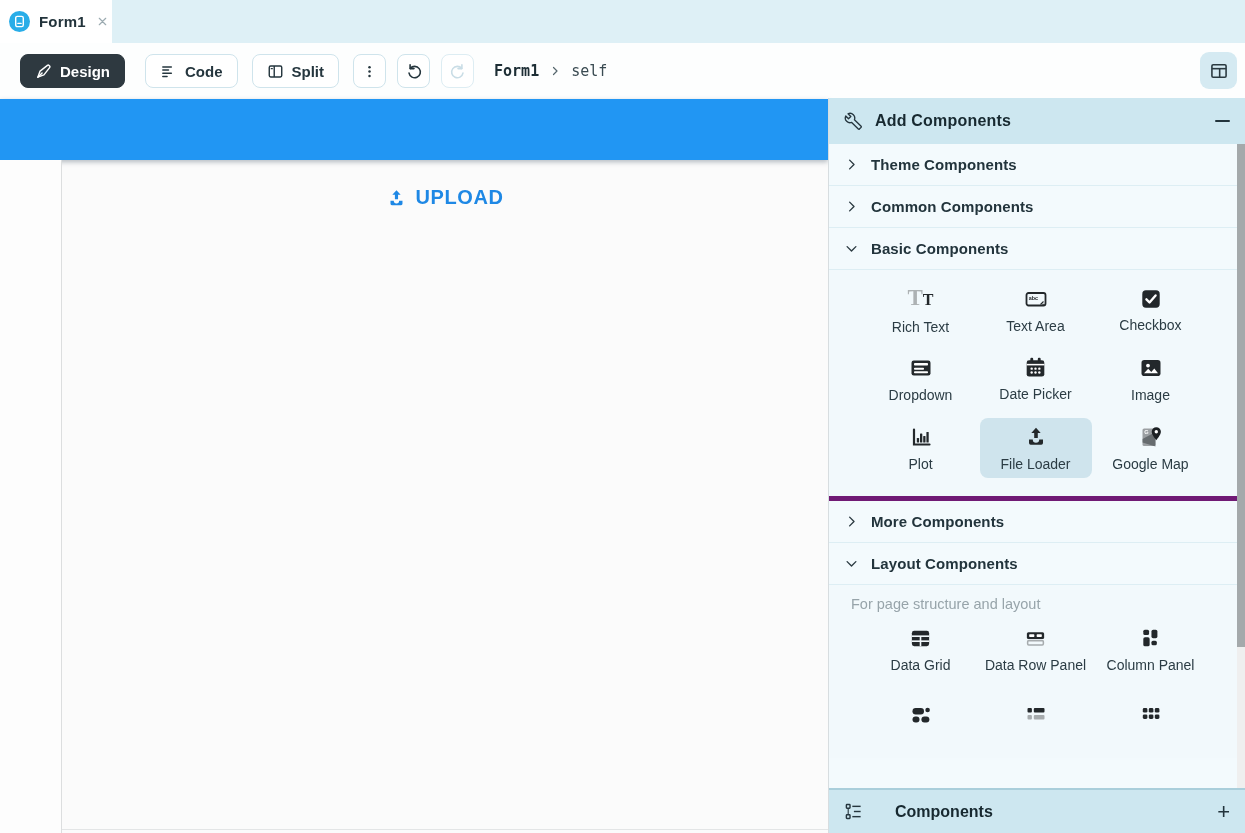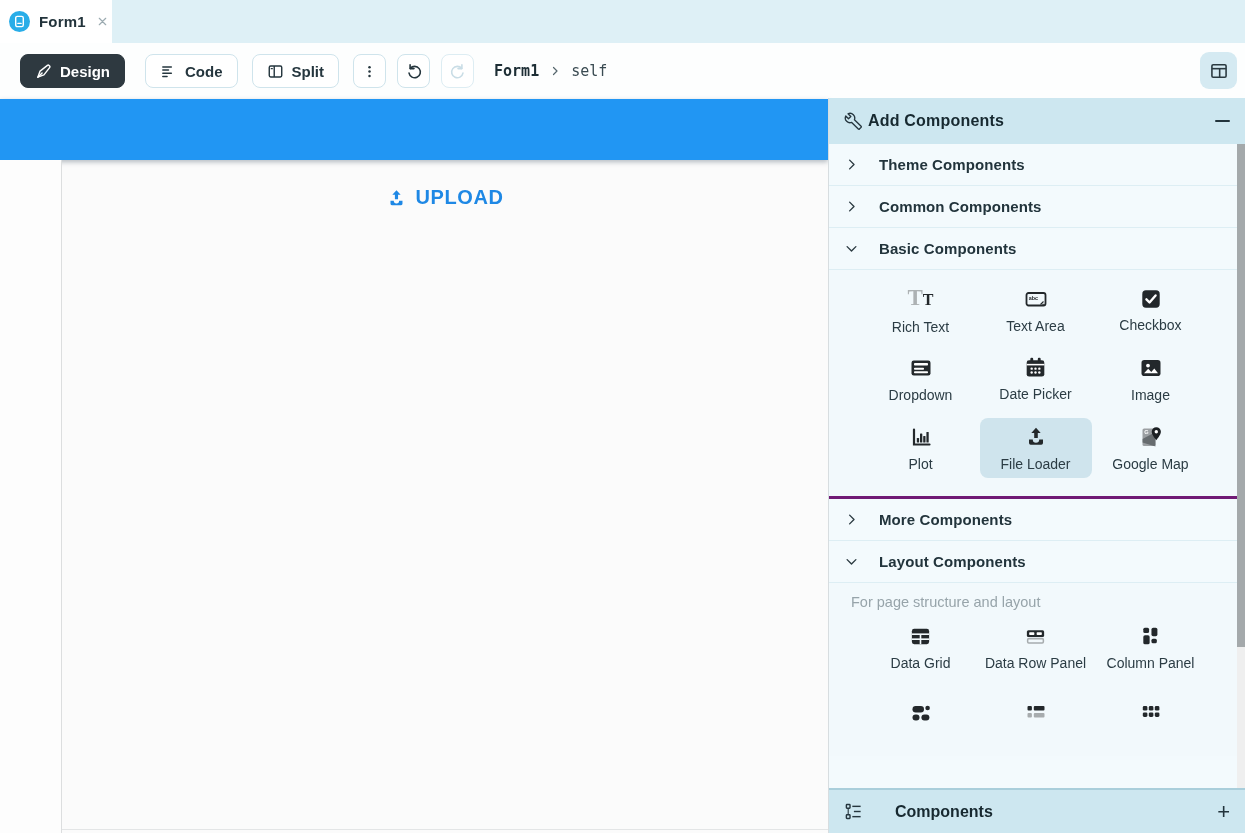--- a/index.html
+++ b/index.html
@@ -42,27 +42,27 @@
                        border-right:1px solid #dcdedf; }
   .canvas-bottomline { position:absolute; left:62px; right:0; bottom:3px; height:1px; background:#e3e5e6; }
   .uploader { position:absolute; top:87px; left:445px; transform:translateX(-50%);
               display:flex; align-items:center; gap:9px; color:#1e88e5; font-weight:700;
               font-size:20px; letter-spacing:.6px; cursor:pointer; }
 
   
   .sidebar { position:absolute; top:98px; left:828px; width:417px; height:735px;
              background:#f3fafd; border-left:1px solid #d7dde0; }
   .sb-header { position:absolute; top:0; left:0; right:0; height:46px; background:#cde7f0;
-               display:flex; align-items:center; padding:0 15px; gap:5px; }
+               display:flex; align-items:center; padding:0 15px; gap:12px; }
   .sb-header-title { font-size:16px; font-weight:700; color:#172930; letter-spacing:.2px; flex:1; }
   .sb-body { position:absolute; top:46px; bottom:45px; left:0; right:0; overflow:hidden; }
-  .sb-row { height:42px; display:flex; align-items:center; gap:20px; padding:0 15px;
+  .sb-row { height:42px; display:flex; align-items:center; gap:12px; padding:0 15px;
             border-bottom:1px solid #ddeef4; background:#f3fafd; cursor:pointer; }
   .sb-row-label { font-size:15px; font-weight:700; color:#22343c; letter-spacing:.1px; }
-  .grid-section { border-bottom:3px solid #701a75; background:#f2f9fc; padding:10px 0 9px; }
+  .grid-section { border-bottom:5px solid #701a75; background:#f2f9fc; padding:10px 0 9px; }
   .tile-grid { display:grid; grid-template-columns:repeat(3,115px); justify-content:center; row-gap:9px; }
   .tile { width:112px; height:60px; border-radius:8px; display:flex; flex-direction:column;
           align-items:center; justify-content:center; gap:7px; cursor:pointer; }
   .tile.selected { background:#cfe4ed; }
   .tile-label { font-size:14px; color:#2b3c44; font-weight:500; white-space:nowrap; }
   .layout-desc { padding:11px 22px 2px; font-size:14.5px; color:#97a4aa; }
   .richtext-glyph { font-family:"Liberation Serif",serif; font-weight:700; line-height:24px; }
   .richtext-glyph .bigT { font-size:23px; color:#adb2b4; }
   .richtext-glyph .smallT { font-size:16px; color:#23282b; }
 

